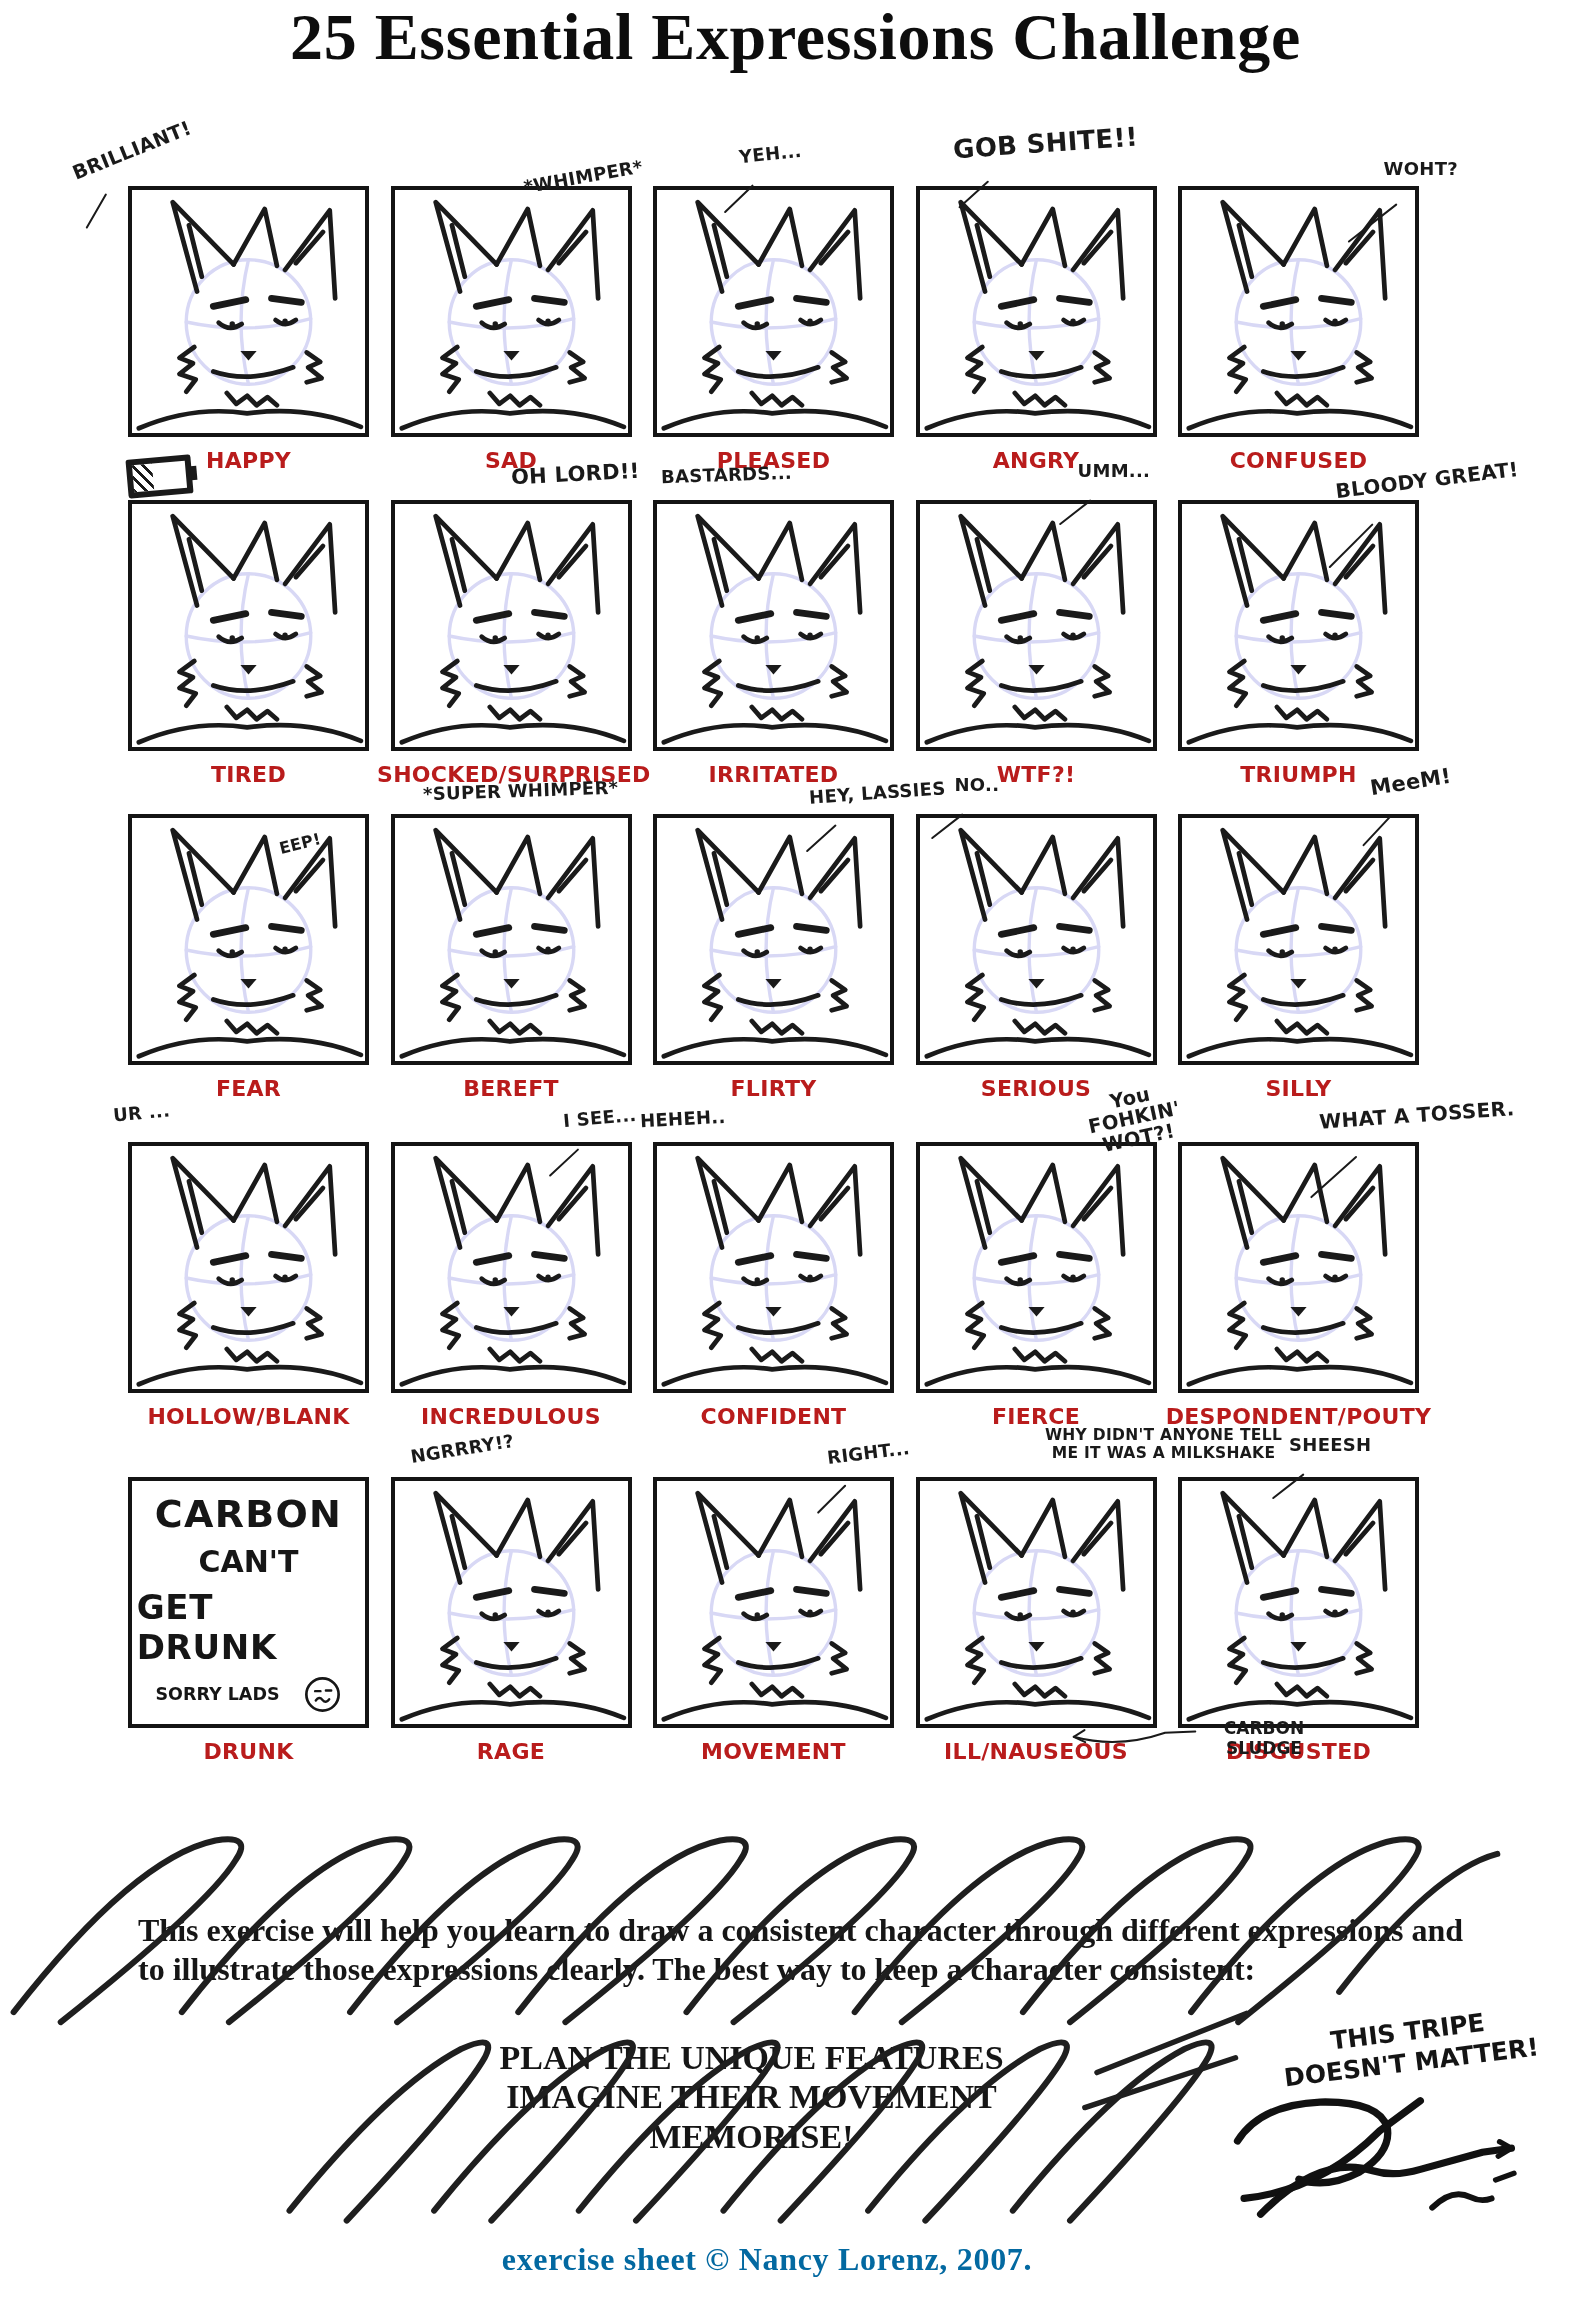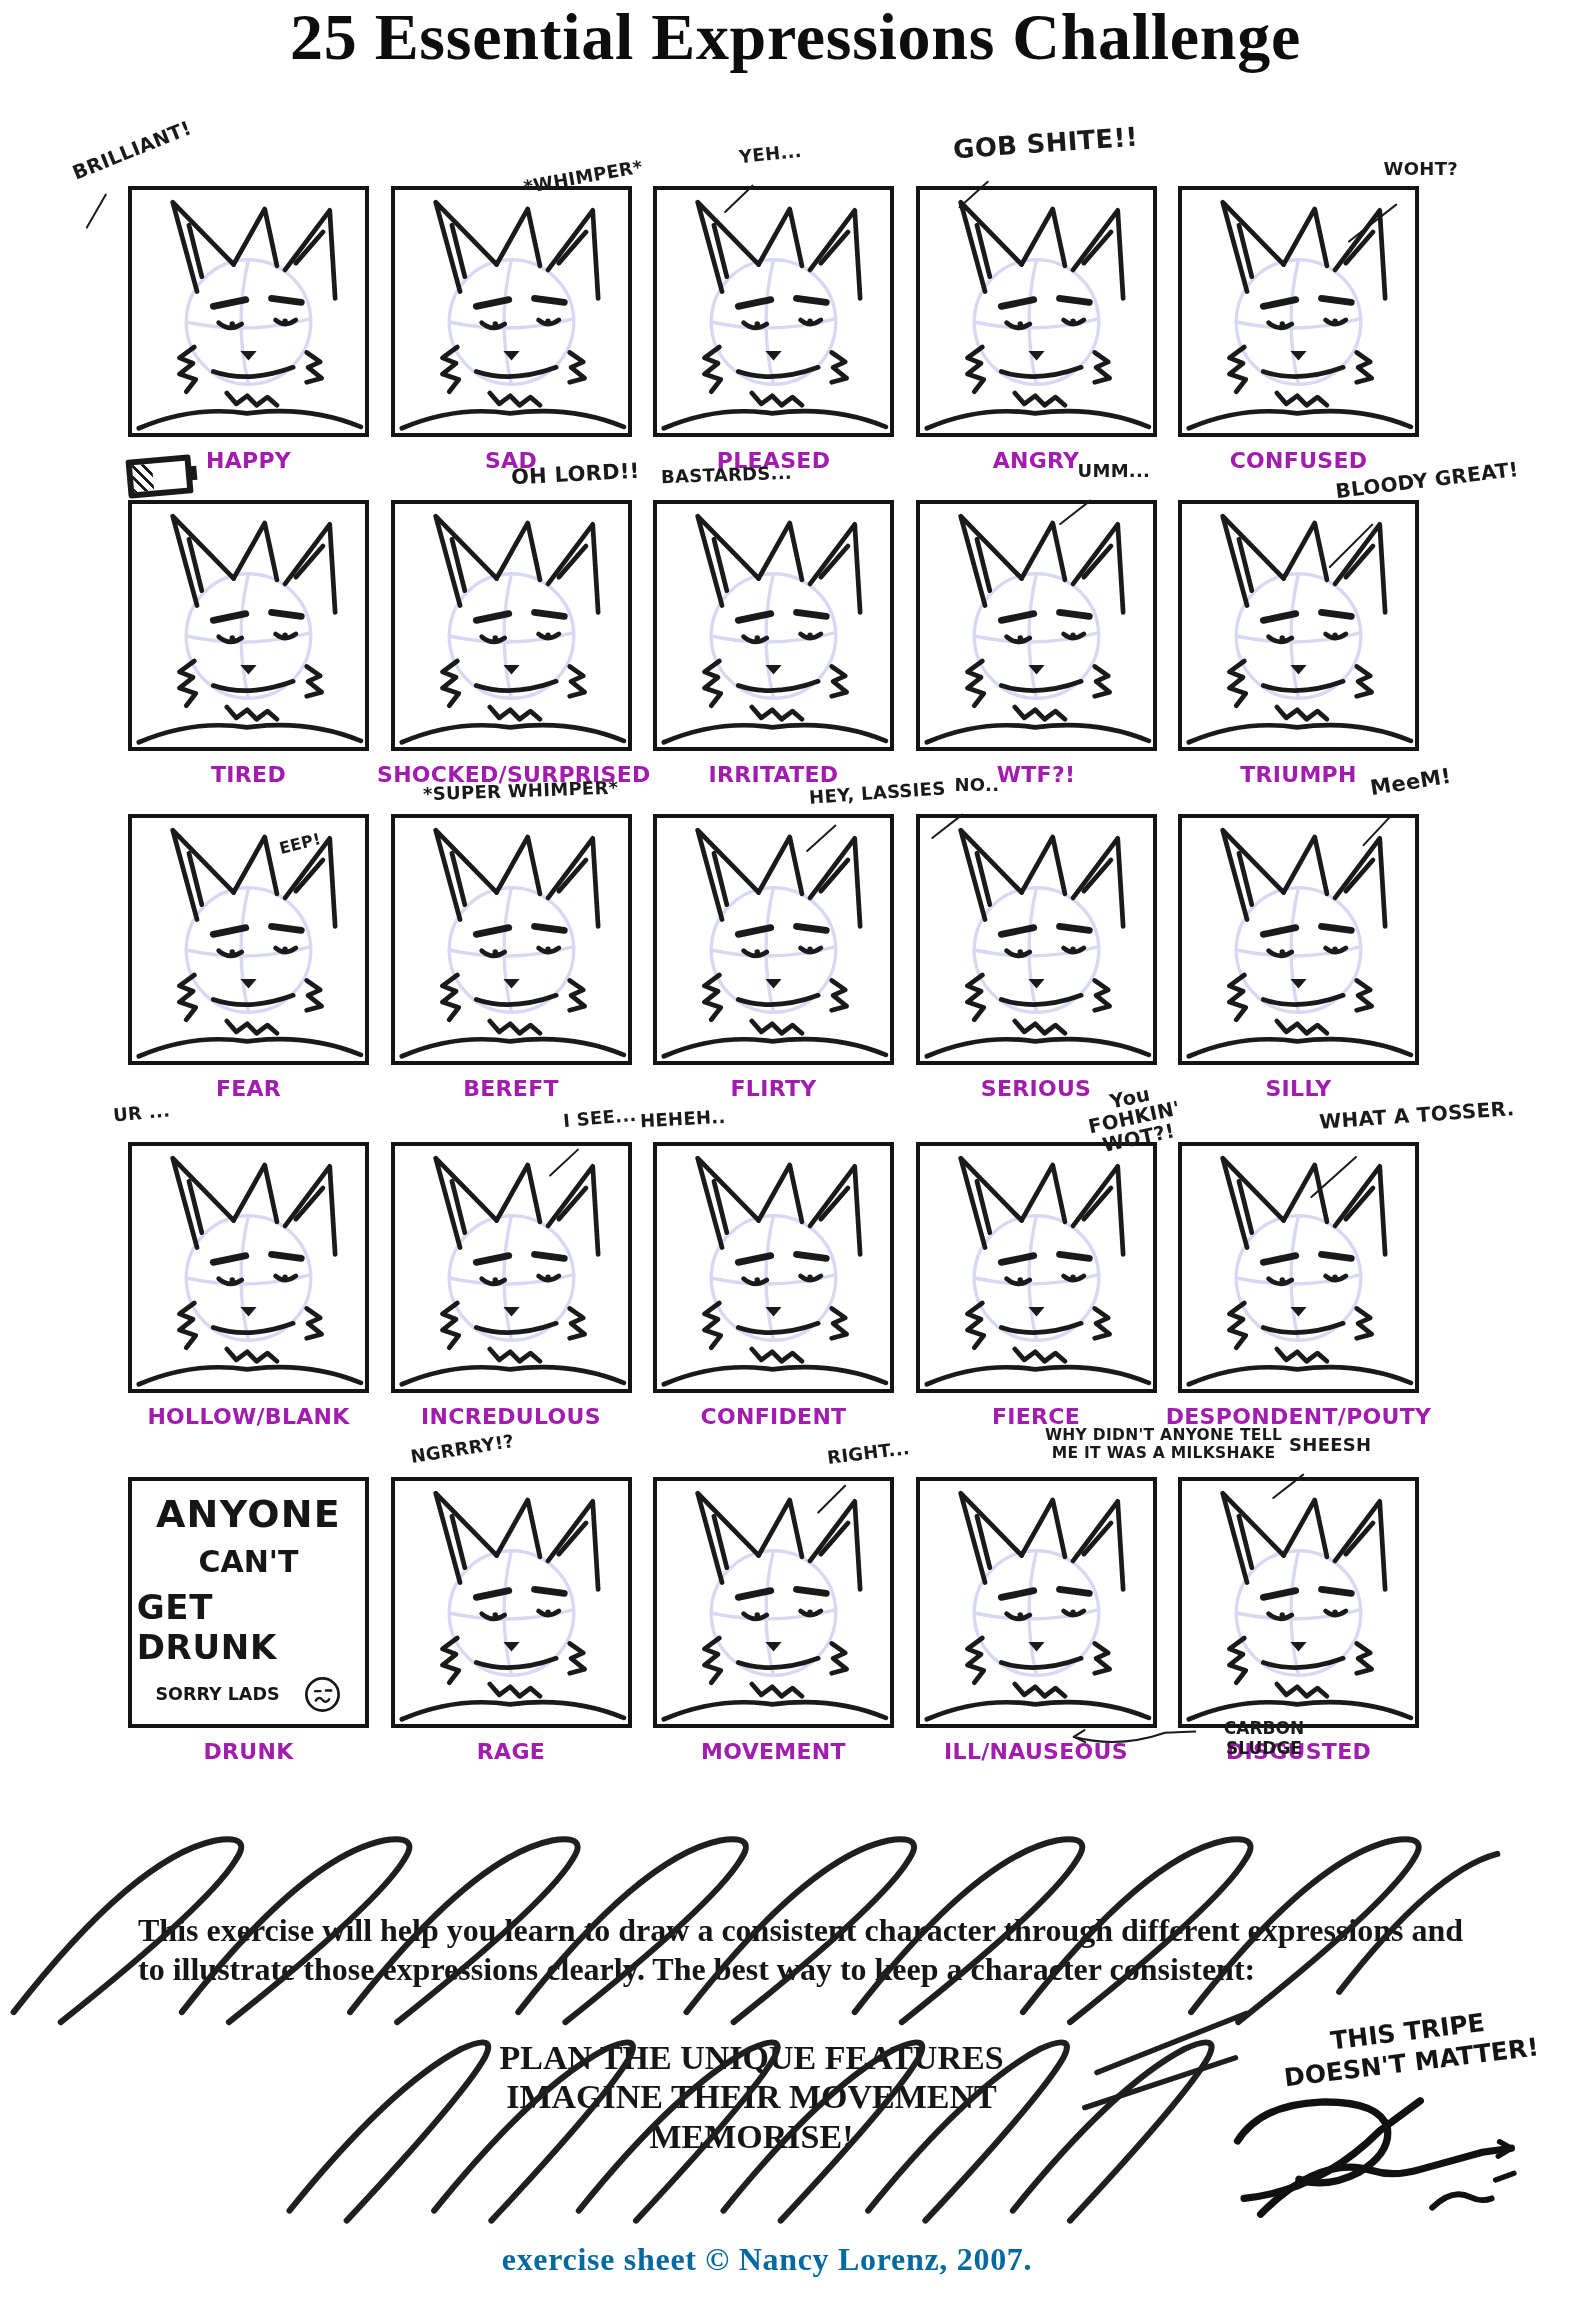--- a/index.html
+++ b/index.html
@@ -10,21 +10,21 @@
          font:700 66px/1.1 "Liberation Serif",serif;letter-spacing:0.7px;color:#0d0d0d;}
 
   .row{position:absolute;left:128px;display:flex;gap:21.5px;}
   .r1{top:186px}.r2{top:500px}.r3{top:814px}.r4{top:1142px}.r5{top:1477px}
 
   .cell{position:relative;width:241px;height:299px;}
   .box{position:absolute;top:0;left:0;width:241px;height:251px;box-sizing:border-box;
        border:4.7px solid #141414;background:#fff;overflow:hidden;}
   .sk{width:100%;height:100%;display:block;}
   .lbl{position:absolute;top:262px;left:-13.5px;width:268px;text-align:center;
-       font:700 22px "DejaVu Sans",sans-serif;letter-spacing:0.3px;color:#a21caf;}
+       font:700 22px "DejaVu Sans",sans-serif;letter-spacing:0.3px;color:#b91c1c;}
 
   .ann{position:absolute;font:700 18px "DejaVu Sans",sans-serif;color:#1a1a1a;
        white-space:nowrap;z-index:6;letter-spacing:0.3px;}
   .tl::after{content:"";position:absolute;left:18%;bottom:-20px;width:40px;height:2px;
        border-radius:2px;background:#1a1a1a;transform-origin:left center;transform:rotate(142deg);}
   .tlong::after{width:62px;bottom:-25.6px;}
 
   .a0{left:-59px;top:-47px;transform:rotate(-22deg);font-size:19.5px;}
   .a1{right:-12px;top:-20px;transform:rotate(-10deg);}
   .a2{left:86px;top:-43px;transform:rotate(-6deg);}
@@ -302,21 +302,21 @@
         </svg>
       </div>
     <div class="lbl">DESPONDENT/POUTY</div>
   </div>
 </div>
 
 <div class="row r5">
   <div class="cell">
     <div class="box">
       <div class="drunk">
-        <div class="d1">ANYONE</div>
+        <div class="d1">CARBON</div>
         <div class="d2">CAN'T</div>
         <div class="d3">GET DRUNK</div>
         <div class="d4">
           <span>SORRY LADS</span>
           <svg width="39" height="39" viewBox="0 0 58 58">
             <circle cx="29" cy="29" r="24" fill="none" stroke="#161616" stroke-width="4"></circle>
             <path d="M 18 24 h 8 M 34 23 h 8" stroke="#161616" stroke-width="3.5" stroke-linecap="round"></path>
             <path d="M 19 38 q 5 -7 10 -1 q 5 6 10 -1" fill="none" stroke="#161616" stroke-width="3.5" stroke-linecap="round"></path>
           </svg>
         </div>

